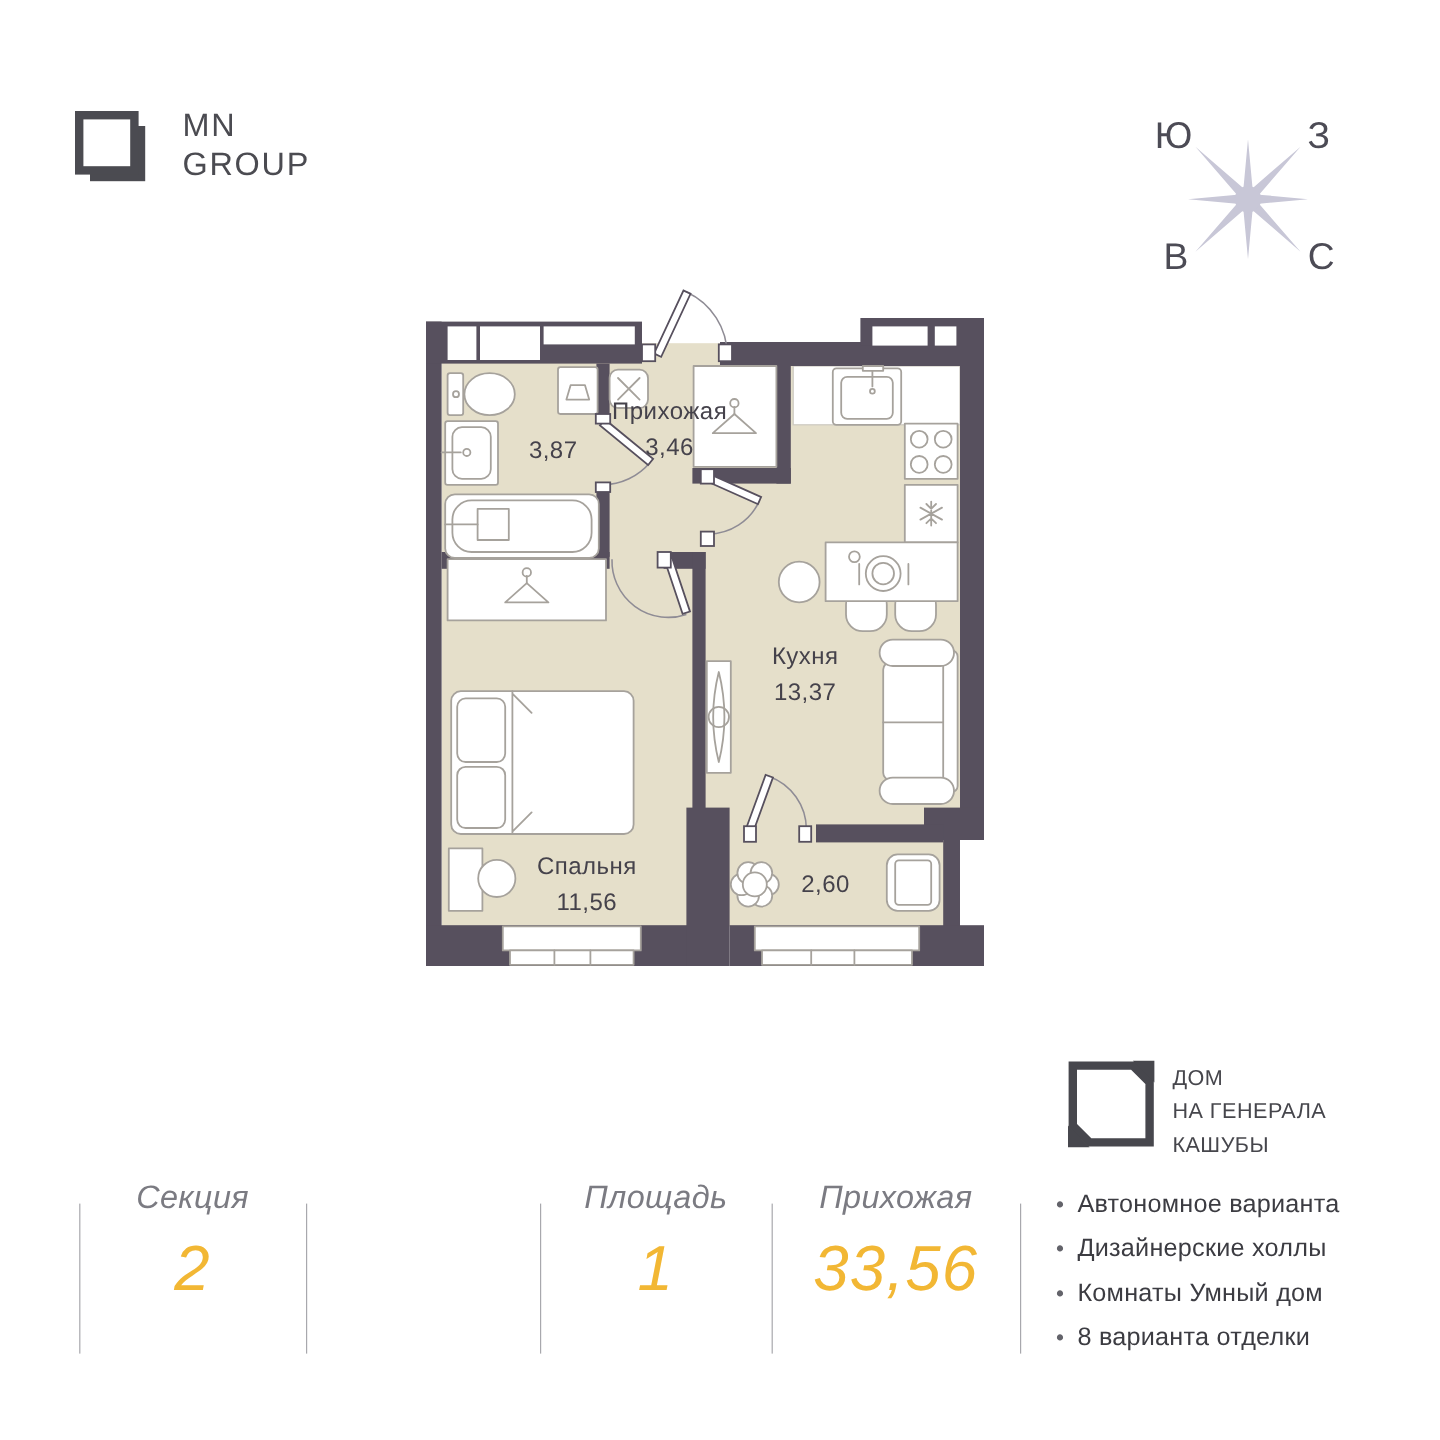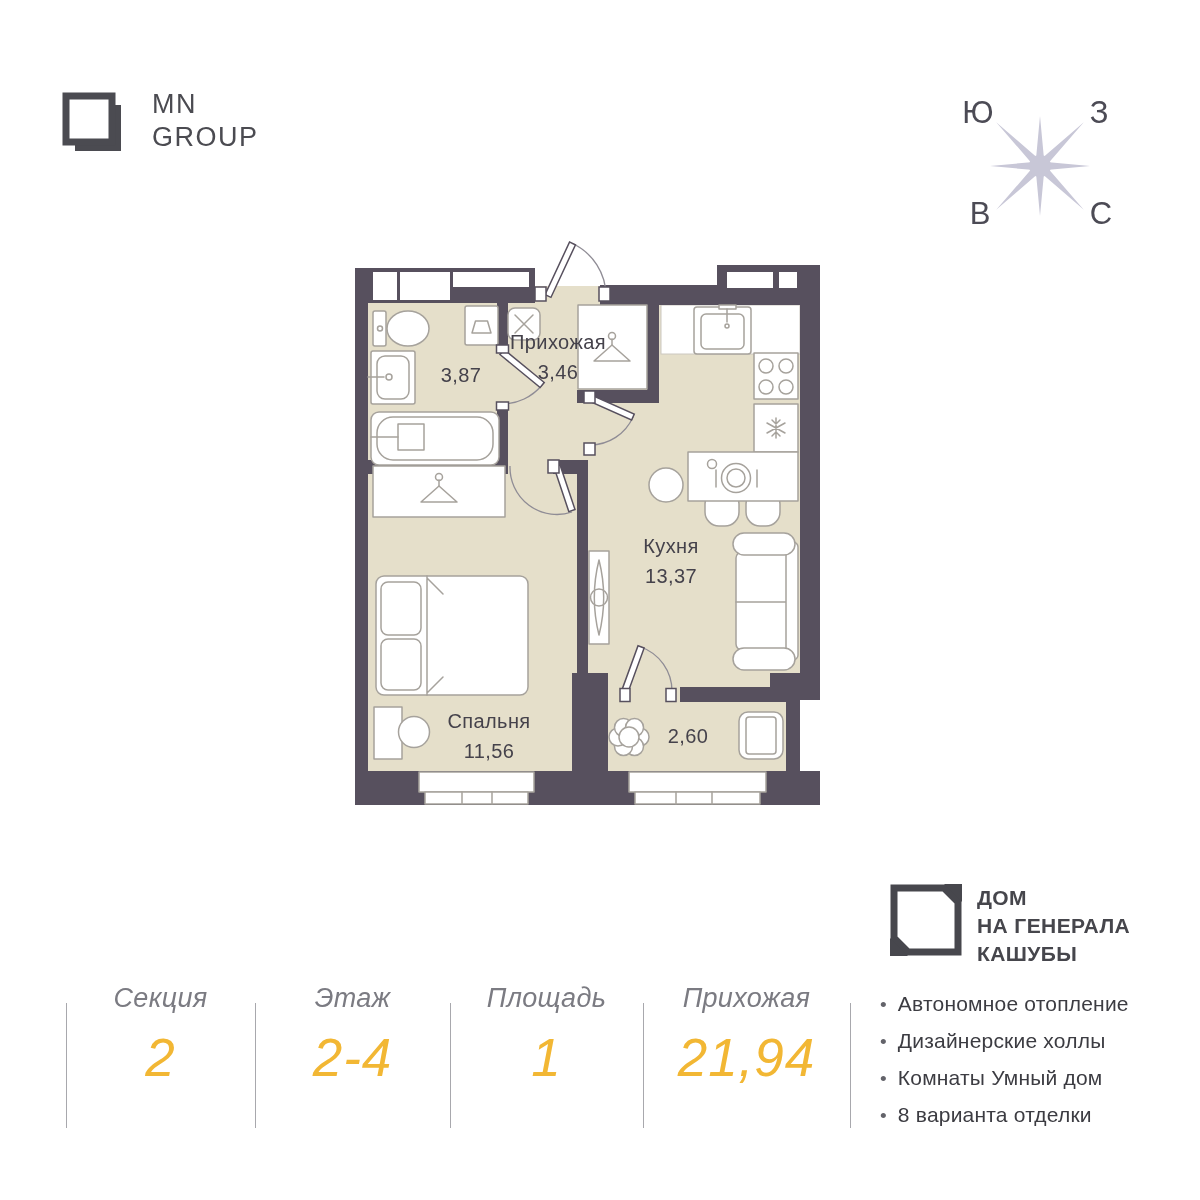--- a/index.html
+++ b/index.html
@@ -18,22 +18,22 @@
   .win{fill:#ffffff;}
   .floor{fill:#e5dfca;}
   .furn{fill:#ffffff;stroke:#a6a29c;stroke-width:1.5;stroke-linejoin:round;}
   .furnline{fill:none;stroke:#a6a29c;stroke-width:1.5;stroke-linecap:round;}
   .leaf{fill:#ffffff;stroke:#57505e;stroke-width:1.5;}
   .jamb{fill:#ffffff;stroke:#57505e;stroke-width:1.5;}
   .arc{fill:none;stroke:#8f8c95;stroke-width:1.3;}
   .room-label{font-size:20px;fill:#45424b;font-family:"Liberation Sans",sans-serif;letter-spacing:.4px;}
   
   .kashuby-logo-svg{position:absolute;left:888px;top:882px;}
-  .kashuby-title{position:absolute;left:977px;top:884px;color:#46464c;font-size:21px;
-                 font-weight:700;line-height:28px;letter-spacing:.4px;}
+  .kashuby-title{position:absolute;left:977px;top:884px;color:#46464c;font-size:18px;
+                 font-weight:400;line-height:28px;letter-spacing:.4px;}
   
   .divider{position:absolute;top:1003px;height:125px;width:1px;background:#a8a8ad;}
   .sum-cell{position:absolute;top:975px;height:125px;display:flex;flex-direction:column;
             align-items:center;justify-content:space-between;box-sizing:border-box;
             padding:8px 0 12px;font-style:italic;}
   .sum-label{font-size:27px;color:#7b7b82;letter-spacing:.3px;}
   .sum-value{font-size:53px;color:#f2b734;letter-spacing:1px;font-weight:400;}
   
   .features{position:absolute;left:880px;top:992px;list-style:none;margin:0;padding:0;}
   .features li{display:flex;align-items:baseline;font-size:21px;color:#3c3c42;
@@ -289,37 +289,33 @@
   <div class="divider" style="left:66px"></div>
   <div class="divider" style="left:255px"></div>
   <div class="divider" style="left:450px"></div>
   <div class="divider" style="left:643px"></div>
   <div class="divider" style="left:850px"></div>
 
   <div class="sum-cell" style="left:66px;width:189px">
     <div class="sum-label">Секция</div>
     <div class="sum-value">2</div>
   </div>
-  <div class="sum-cell" style="left:255px;width:195px">
-    <div class="sum-label">Этаж</div>
-    <div class="sum-value">2-4</div>
-  </div>
   <div class="sum-cell" style="left:450px;width:193px">
     <div class="sum-label">Площадь</div>
     <div class="sum-value">1</div>
   </div>
   <div class="sum-cell" style="left:643px;width:207px">
     <div class="sum-label">Прихожая</div>
-    <div class="sum-value">21,94</div>
+    <div class="sum-value">33,56</div>
   </div>
 
   <ul class="features">
     <li>
       <span class="dot">•</span>
-      <span>Автономное отопление</span>
+      <span>Автономное варианта</span>
     </li>
     <li>
       <span class="dot">•</span>
       <span>Дизайнерские холлы</span>
     </li>
     <li>
       <span class="dot">•</span>
       <span>Комнаты Умный дом</span>
     </li>
     <li>

